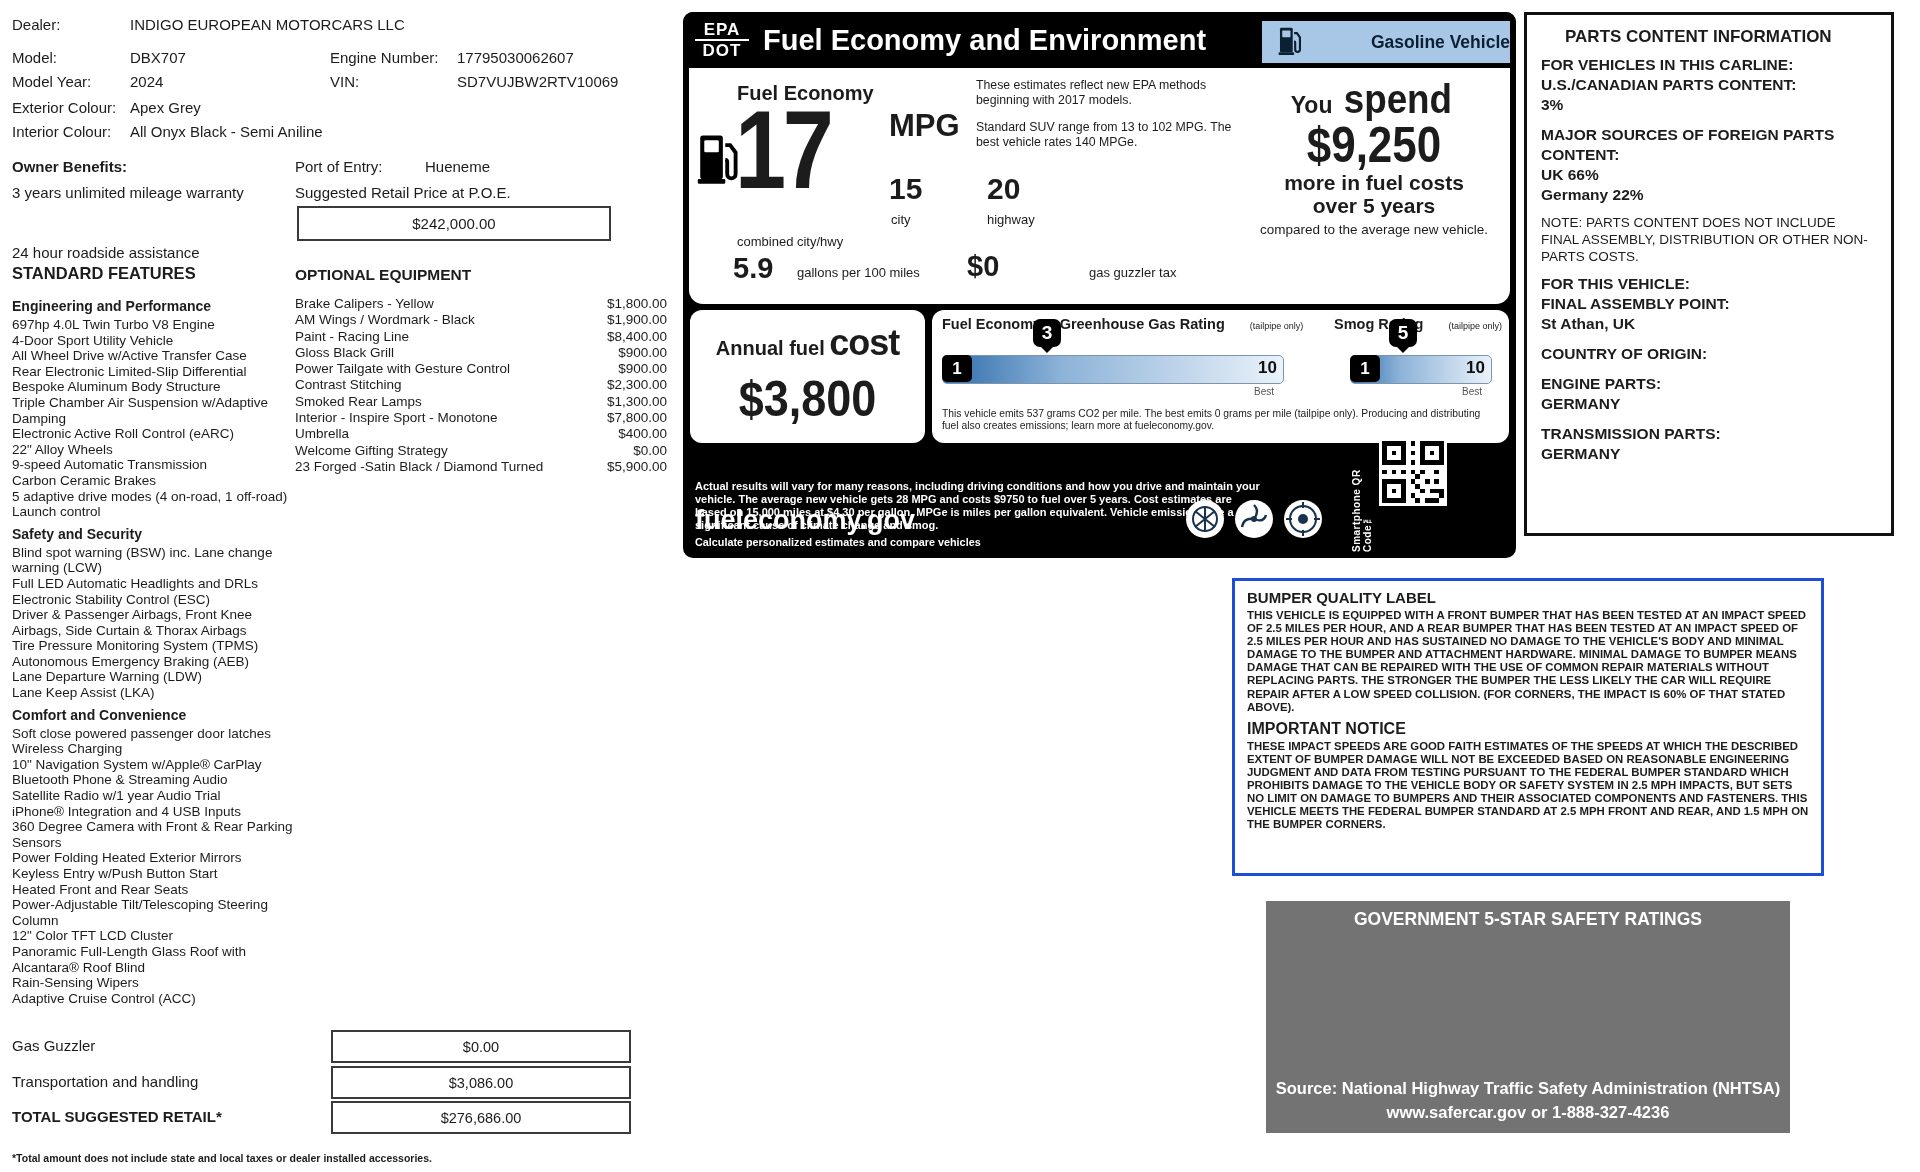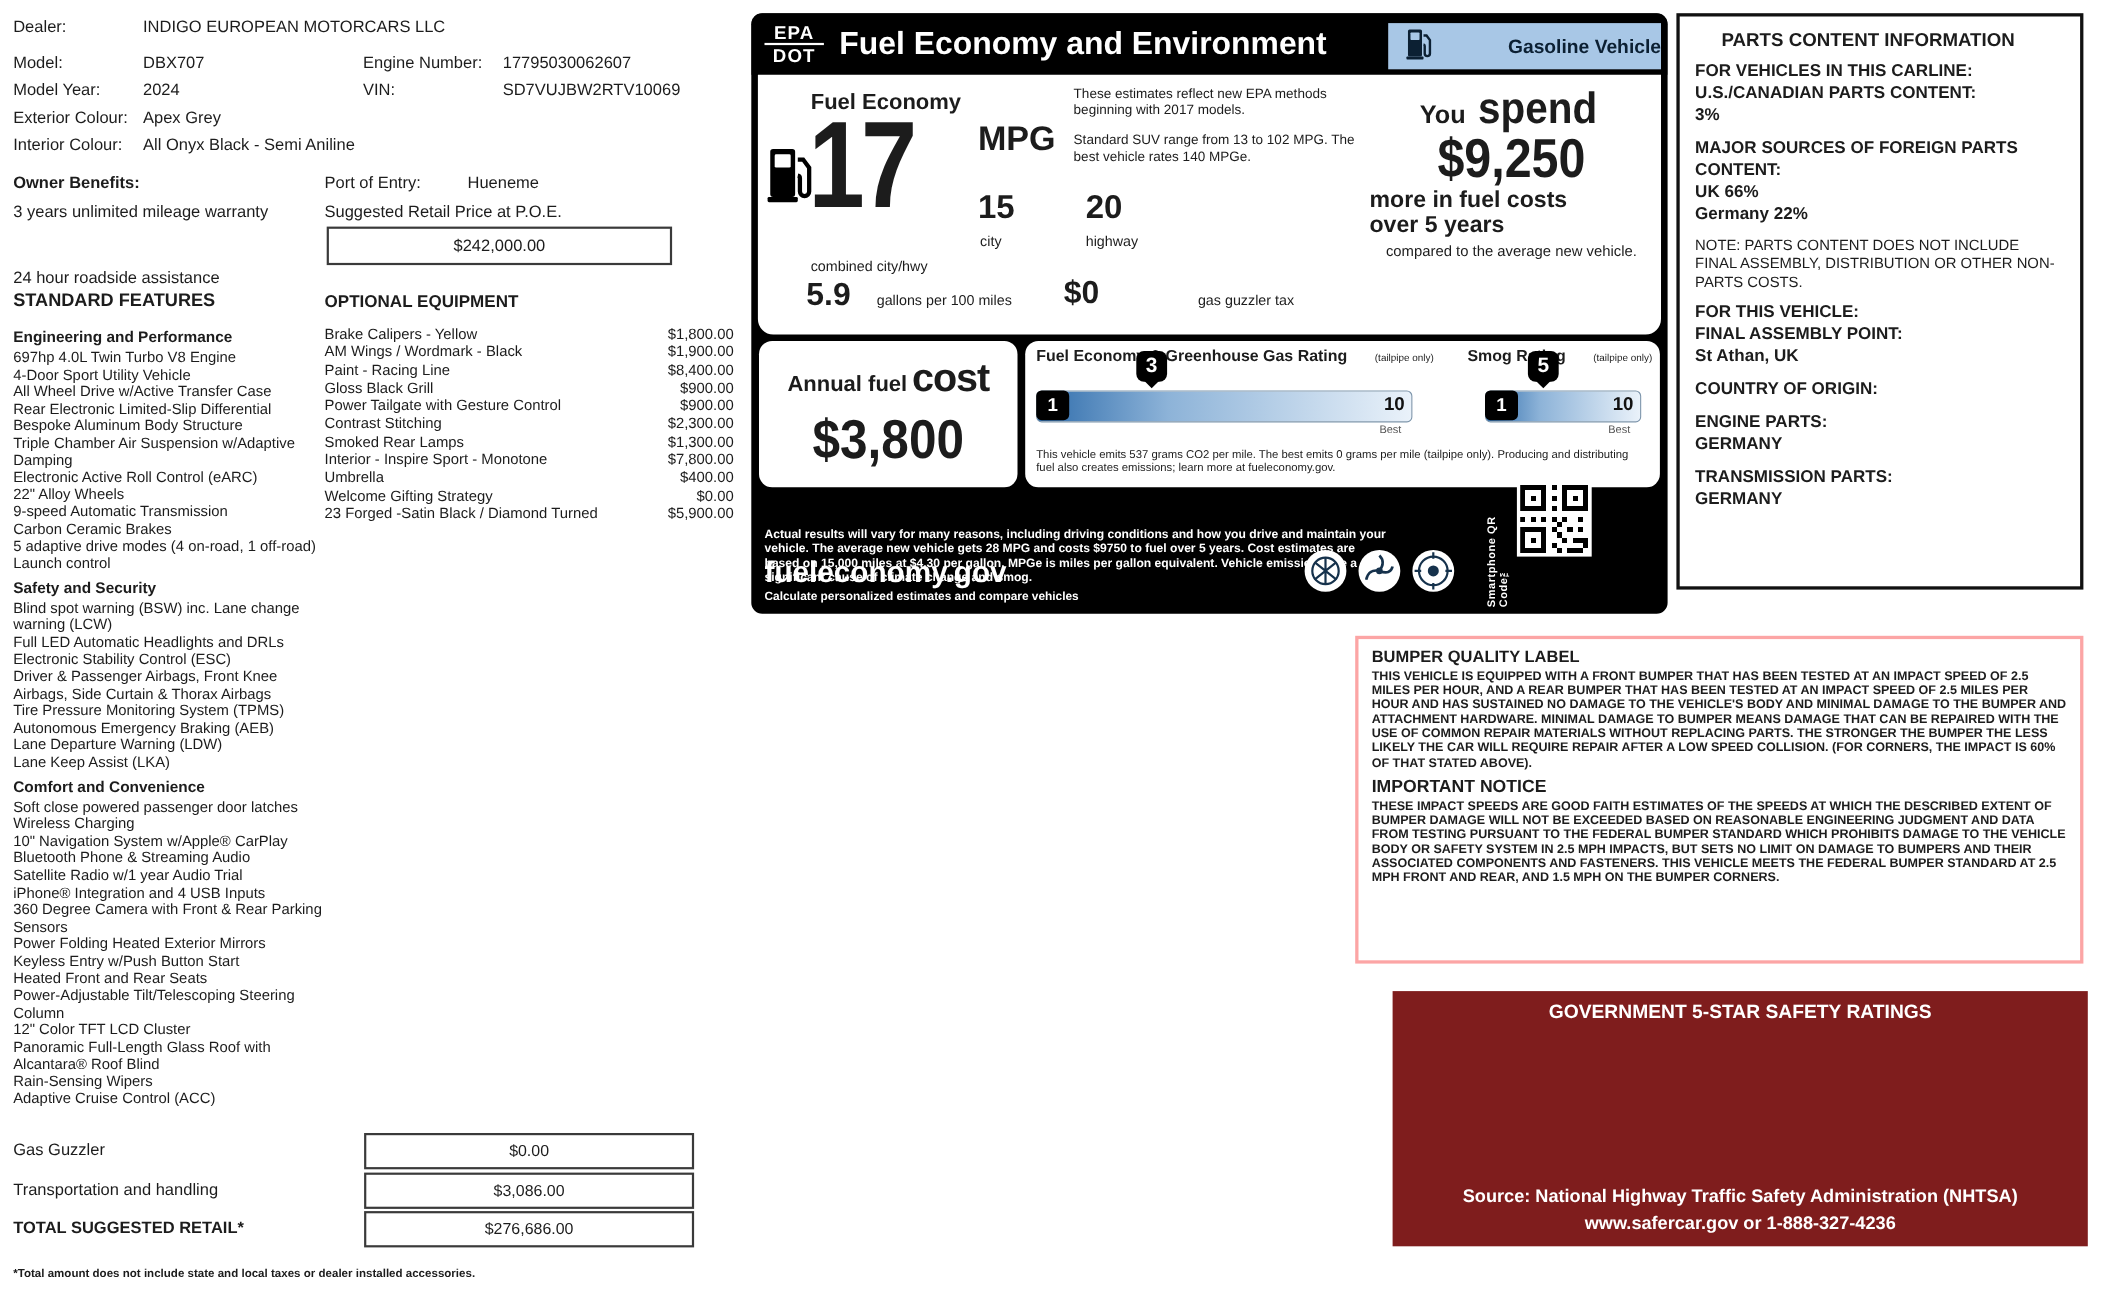--- a/index.html
+++ b/index.html
@@ -30,21 +30,21 @@
   .fuel-badge .txt{flex:1;text-align:right;font-size:17.5px;font-weight:bold;color:#0c2033;}
   .fe-top{position:absolute;left:6px;top:56px;width:821px;height:236px;background:#fff;border-radius:0 0 14px 14px;}
   .fe-panel{position:absolute;background:#fff;border-radius:12px;}
   .fe-heading{font-size:20px;font-weight:bold;}
   .mpg-big{font-size:112px;font-weight:bold;line-height:1;transform:scaleX(.82);transform-origin:left top;letter-spacing:-4px;}
   .small-note{font-size:12.3px;line-height:14.5px;}
   .spend-line1{display:flex;justify-content:center;align-items:baseline;gap:7px;}
   .spend-you{font-size:23px;font-weight:bold;}
   .spend-word{font-size:40px;font-weight:bold;line-height:38px;transform:scaleX(.92);transform-origin:center;}
   .spend-amt{font-size:50px;font-weight:bold;line-height:52px;text-align:center;transform:scaleX(.88);transform-origin:center;}
-  .spend-sub{font-size:21px;font-weight:bold;line-height:23px;text-align:left;}
+  .spend-sub{font-size:21px;font-weight:bold;line-height:23px;text-align:center;}
   .spend-cmp{font-size:13.5px;line-height:15.5px;text-align:center;margin-top:5px;}
 
   .rating-title{font-size:14.5px;font-weight:bold;white-space:nowrap;}
   .rating-sub{font-size:9px;font-weight:normal;padding-left:21px;}
   .rbar{position:absolute;height:27px;border-radius:5px;background:linear-gradient(90deg,#2e6cab 0%,#8db3d8 35%,#eaf2fa 100%);border:1px solid #7d95ab;}
   .cap1{position:absolute;left:-1px;top:-1px;width:30px;height:27px;background:#000;border-radius:5px;color:#fff;font-weight:bold;font-size:17px;display:flex;align-items:center;justify-content:center;}
   .cap10{position:absolute;right:6px;top:2px;font-weight:bold;font-size:17px;color:#111;}
   .pointer{position:absolute;width:28px;height:28px;background:#000;border-radius:7px;color:#fff;font-weight:bold;font-size:19px;display:flex;align-items:center;justify-content:center;z-index:2;}
   .pointer::after{content:"";position:absolute;top:26px;left:50%;transform:translateX(-50%);border:8px solid transparent;border-top-color:#000;}
   .best{position:absolute;font-size:10px;color:#555;}
@@ -58,27 +58,27 @@
   .emblems{position:absolute;left:502px;top:487px;display:flex;gap:9px;}
 
   
   .parts-panel{position:absolute;left:1524px;top:12px;width:370px;height:524px;border:3px solid #111;background:#fff;box-sizing:border-box;padding:12px 14px;}
   .parts-title{font-size:17px;font-weight:bold;margin-bottom:8px;margin-left:24px;}
   .parts-line{font-size:15.5px;font-weight:bold;line-height:20px;}
   .parts-note{font-size:13.5px;line-height:17px;margin:9px 0;}
   .parts-gap{height:10px;}
 
   
-  .bumper-panel{position:absolute;left:1232px;top:578px;width:662px;height:298px;border:3px solid #fca5a5;background:#fff;box-sizing:border-box;padding:8px 12px;}
+  .bumper-panel{position:absolute;left:1232px;top:578px;width:592px;height:298px;border:3px solid #1d4ed8;background:#fff;box-sizing:border-box;padding:8px 12px;}
   .bumper-title{font-size:15px;font-weight:bold;margin-bottom:3px;}
   .bumper-para{font-size:11.4px;font-weight:bold;line-height:13.1px;}
   .bumper-notice{font-size:16px;font-weight:bold;margin:6px 0 2px;}
 
   
-  .safety-panel{position:absolute;left:1266px;top:901px;width:632px;height:232px;background:#7f1d1d;}
+  .safety-panel{position:absolute;left:1266px;top:901px;width:524px;height:232px;background:#737373;}
   .safety-title{position:absolute;left:0;top:8px;width:100%;text-align:center;color:#fff;font-size:17.5px;font-weight:bold;}
   .safety-white{position:absolute;left:24px;top:36px;width:580px;height:128px;background:#fff;}
   .safety-body{padding:18px 26px;font-size:16.5px;line-height:22px;color:#111;}
   .safety-src{position:absolute;left:0;width:100%;text-align:center;color:#fff;font-size:16.5px;font-weight:bold;}
 </style>
 </head>
 <body>
 
 <div class="page">
 

